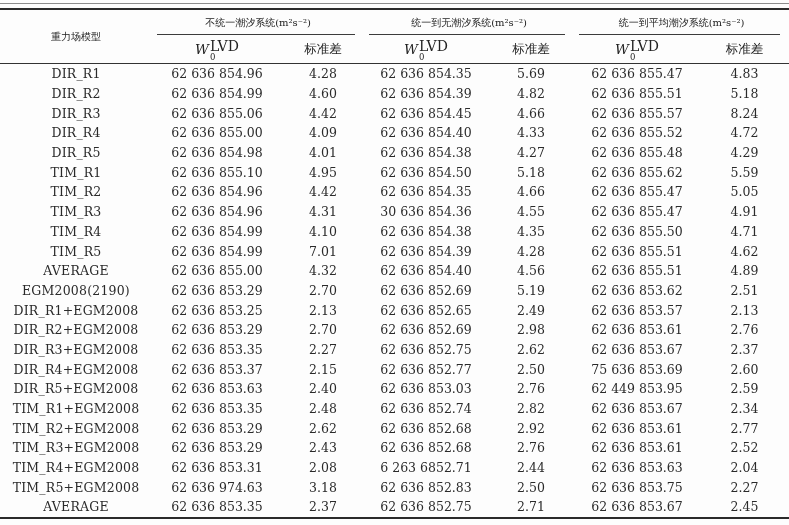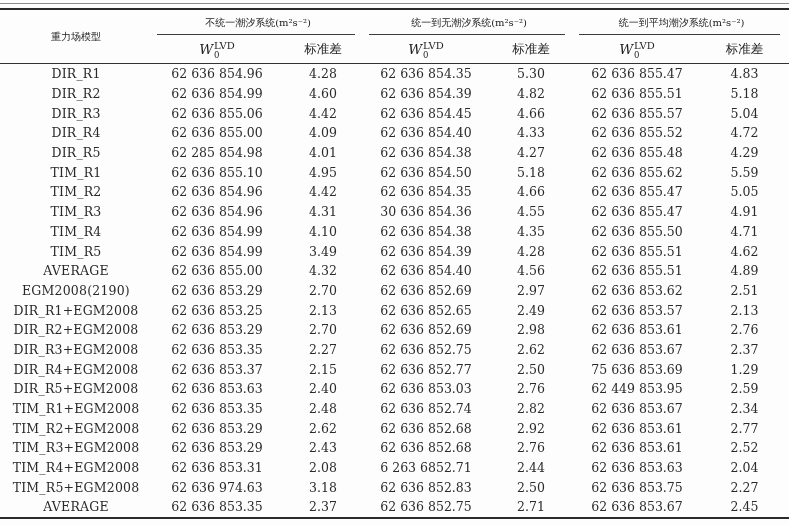--- a/index.html
+++ b/index.html
@@ -26,21 +26,21 @@
     content:"";position:absolute;left:5px;right:9px;bottom:0;height:1.5px;background:#3c3c3c;
   }
   .sub-row th{height:28px;font-size:12.5px;border-bottom:1.5px solid #333;}
   .model-th{font-size:13px;border-bottom:1.5px solid #333;}
   tbody td{height:19.7px;font-size:12.5px;white-space:nowrap;}
   .model-cell{letter-spacing:0.2px;margin-left:36px;}
   
   .w0{display:inline-flex;align-items:center;}
   .w0-base{font-style:italic;font-size:13.5px;}
   .stack{display:inline-flex;flex-direction:column;margin-left:1px;line-height:1;text-align:left;transform:translateY(1px);}
-  .stack .sp{font-size:10px;text-align:center;}
+  .stack .sp{font-size:14px;text-align:center;}
   .stack .sb{font-size:8.5px;}
 </style>
 </head>
 <body>
 
 <div class="page">
   <div class="table-wrap">
     <table>
       <colgroup>
         <col style="width:152px">
@@ -90,54 +90,54 @@
           </th>
           <th>标准差</th>
         </tr>
       </thead>
       <tbody id="tbody">
           <tr>
             <td class="model-cell">DIR_R1</td>
             <td>62 636 854.96</td>
             <td>4.28</td>
             <td>62 636 854.35</td>
-            <td>5.30</td>
+            <td>5.69</td>
             <td>62 636 855.47</td>
             <td>4.83</td>
           </tr>
           <tr>
             <td class="model-cell">DIR_R2</td>
             <td>62 636 854.99</td>
             <td>4.60</td>
             <td>62 636 854.39</td>
             <td>4.82</td>
             <td>62 636 855.51</td>
             <td>5.18</td>
           </tr>
           <tr>
             <td class="model-cell">DIR_R3</td>
             <td>62 636 855.06</td>
             <td>4.42</td>
             <td>62 636 854.45</td>
             <td>4.66</td>
             <td>62 636 855.57</td>
-            <td>5.04</td>
+            <td>8.24</td>
           </tr>
           <tr>
             <td class="model-cell">DIR_R4</td>
             <td>62 636 855.00</td>
             <td>4.09</td>
             <td>62 636 854.40</td>
             <td>4.33</td>
             <td>62 636 855.52</td>
             <td>4.72</td>
           </tr>
           <tr>
             <td class="model-cell">DIR_R5</td>
-            <td>62 285 854.98</td>
+            <td>62 636 854.98</td>
             <td>4.01</td>
             <td>62 636 854.38</td>
             <td>4.27</td>
             <td>62 636 855.48</td>
             <td>4.29</td>
           </tr>
           <tr>
             <td class="model-cell">TIM_R1</td>
             <td>62 636 855.10</td>
             <td>4.95</td>
@@ -169,41 +169,41 @@
             <td>62 636 854.99</td>
             <td>4.10</td>
             <td>62 636 854.38</td>
             <td>4.35</td>
             <td>62 636 855.50</td>
             <td>4.71</td>
           </tr>
           <tr>
             <td class="model-cell">TIM_R5</td>
             <td>62 636 854.99</td>
-            <td>3.49</td>
+            <td>7.01</td>
             <td>62 636 854.39</td>
             <td>4.28</td>
             <td>62 636 855.51</td>
             <td>4.62</td>
           </tr>
           <tr>
             <td class="model-cell">AVERAGE</td>
             <td>62 636 855.00</td>
             <td>4.32</td>
             <td>62 636 854.40</td>
             <td>4.56</td>
             <td>62 636 855.51</td>
             <td>4.89</td>
           </tr>
           <tr>
             <td class="model-cell">EGM2008(2190)</td>
             <td>62 636 853.29</td>
             <td>2.70</td>
             <td>62 636 852.69</td>
-            <td>2.97</td>
+            <td>5.19</td>
             <td>62 636 853.62</td>
             <td>2.51</td>
           </tr>
           <tr>
             <td class="model-cell">DIR_R1+EGM2008</td>
             <td>62 636 853.25</td>
             <td>2.13</td>
             <td>62 636 852.65</td>
             <td>2.49</td>
             <td>62 636 853.57</td>
@@ -227,21 +227,21 @@
             <td>62 636 853.67</td>
             <td>2.37</td>
           </tr>
           <tr>
             <td class="model-cell">DIR_R4+EGM2008</td>
             <td>62 636 853.37</td>
             <td>2.15</td>
             <td>62 636 852.77</td>
             <td>2.50</td>
             <td>75 636 853.69</td>
-            <td>1.29</td>
+            <td>2.60</td>
           </tr>
           <tr>
             <td class="model-cell">DIR_R5+EGM2008</td>
             <td>62 636 853.63</td>
             <td>2.40</td>
             <td>62 636 853.03</td>
             <td>2.76</td>
             <td>62 449 853.95</td>
             <td>2.59</td>
           </tr>

